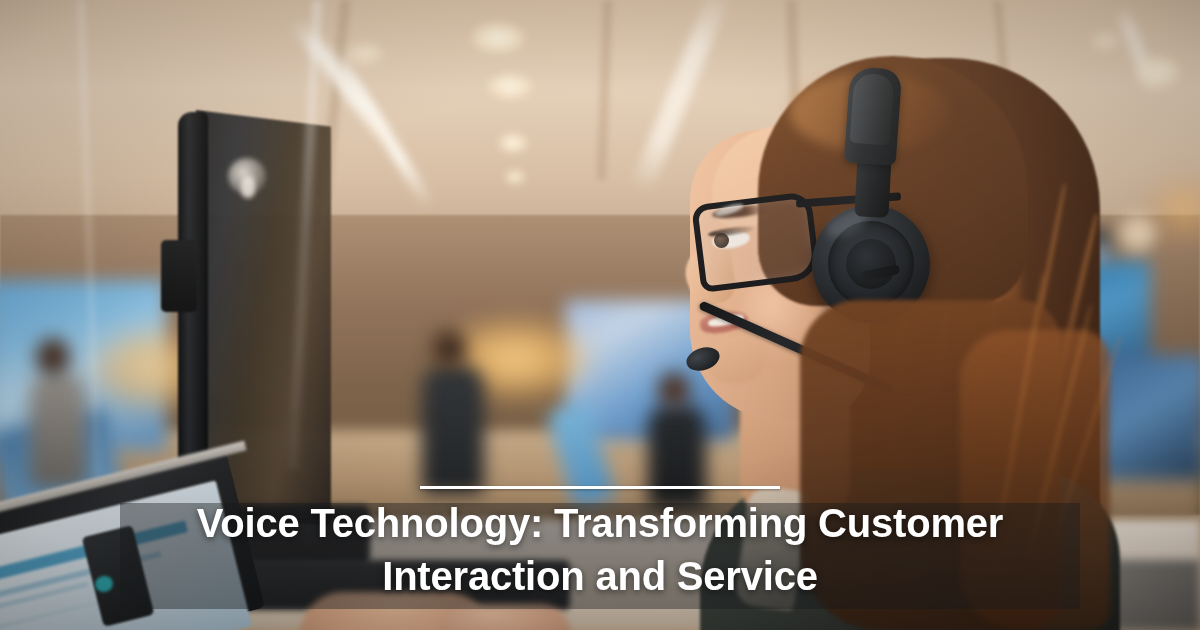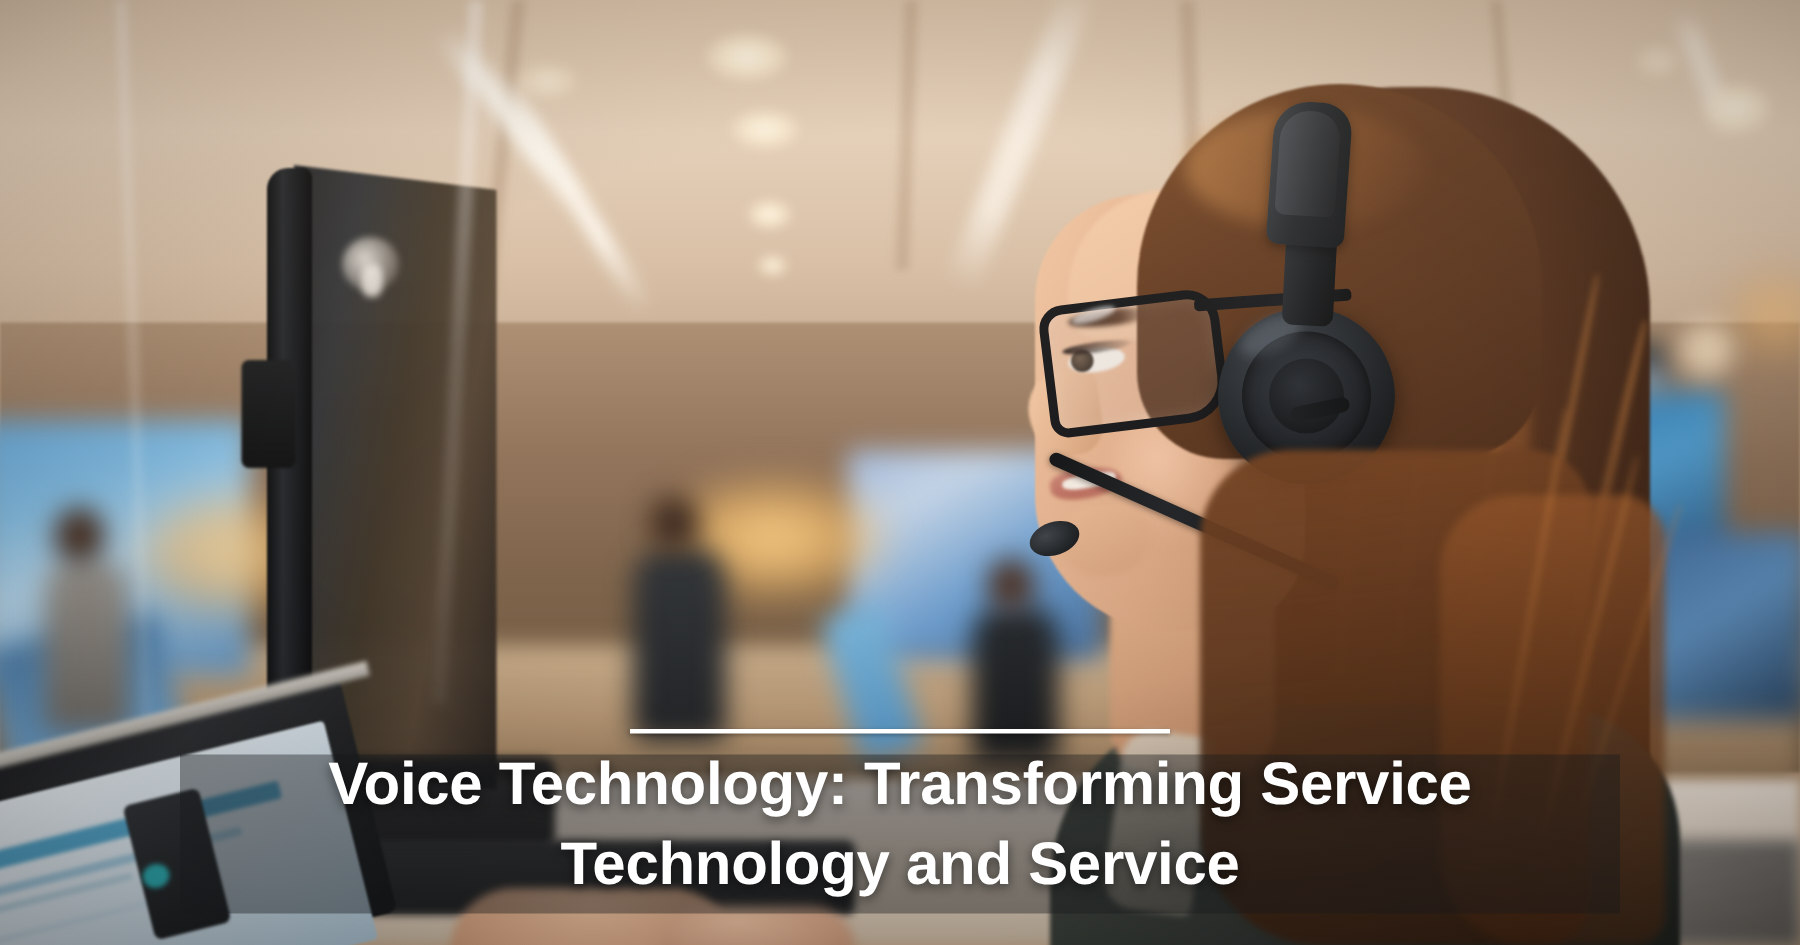--- a/index.html
+++ b/index.html
@@ -813,15 +813,15 @@
       <div class="hair-wisp hw2"></div>
       <div class="hair-wisp hw3"></div>
     </div>
 
     <div class="warm-grade"></div>
     <div class="vignette"></div>
   </div>
 
   <div class="title-divider"></div>
   <div class="title-band"></div>
-  <h1 class="title-text"><span>Voice Technology: Transforming Service</span><br><span>Technology and Service</span></h1>
+  <h1 class="title-text"><span>Voice Technology: Transforming Customer</span><br><span>Interaction and Service</span></h1>
 
 </div>
 
 </body></html>

